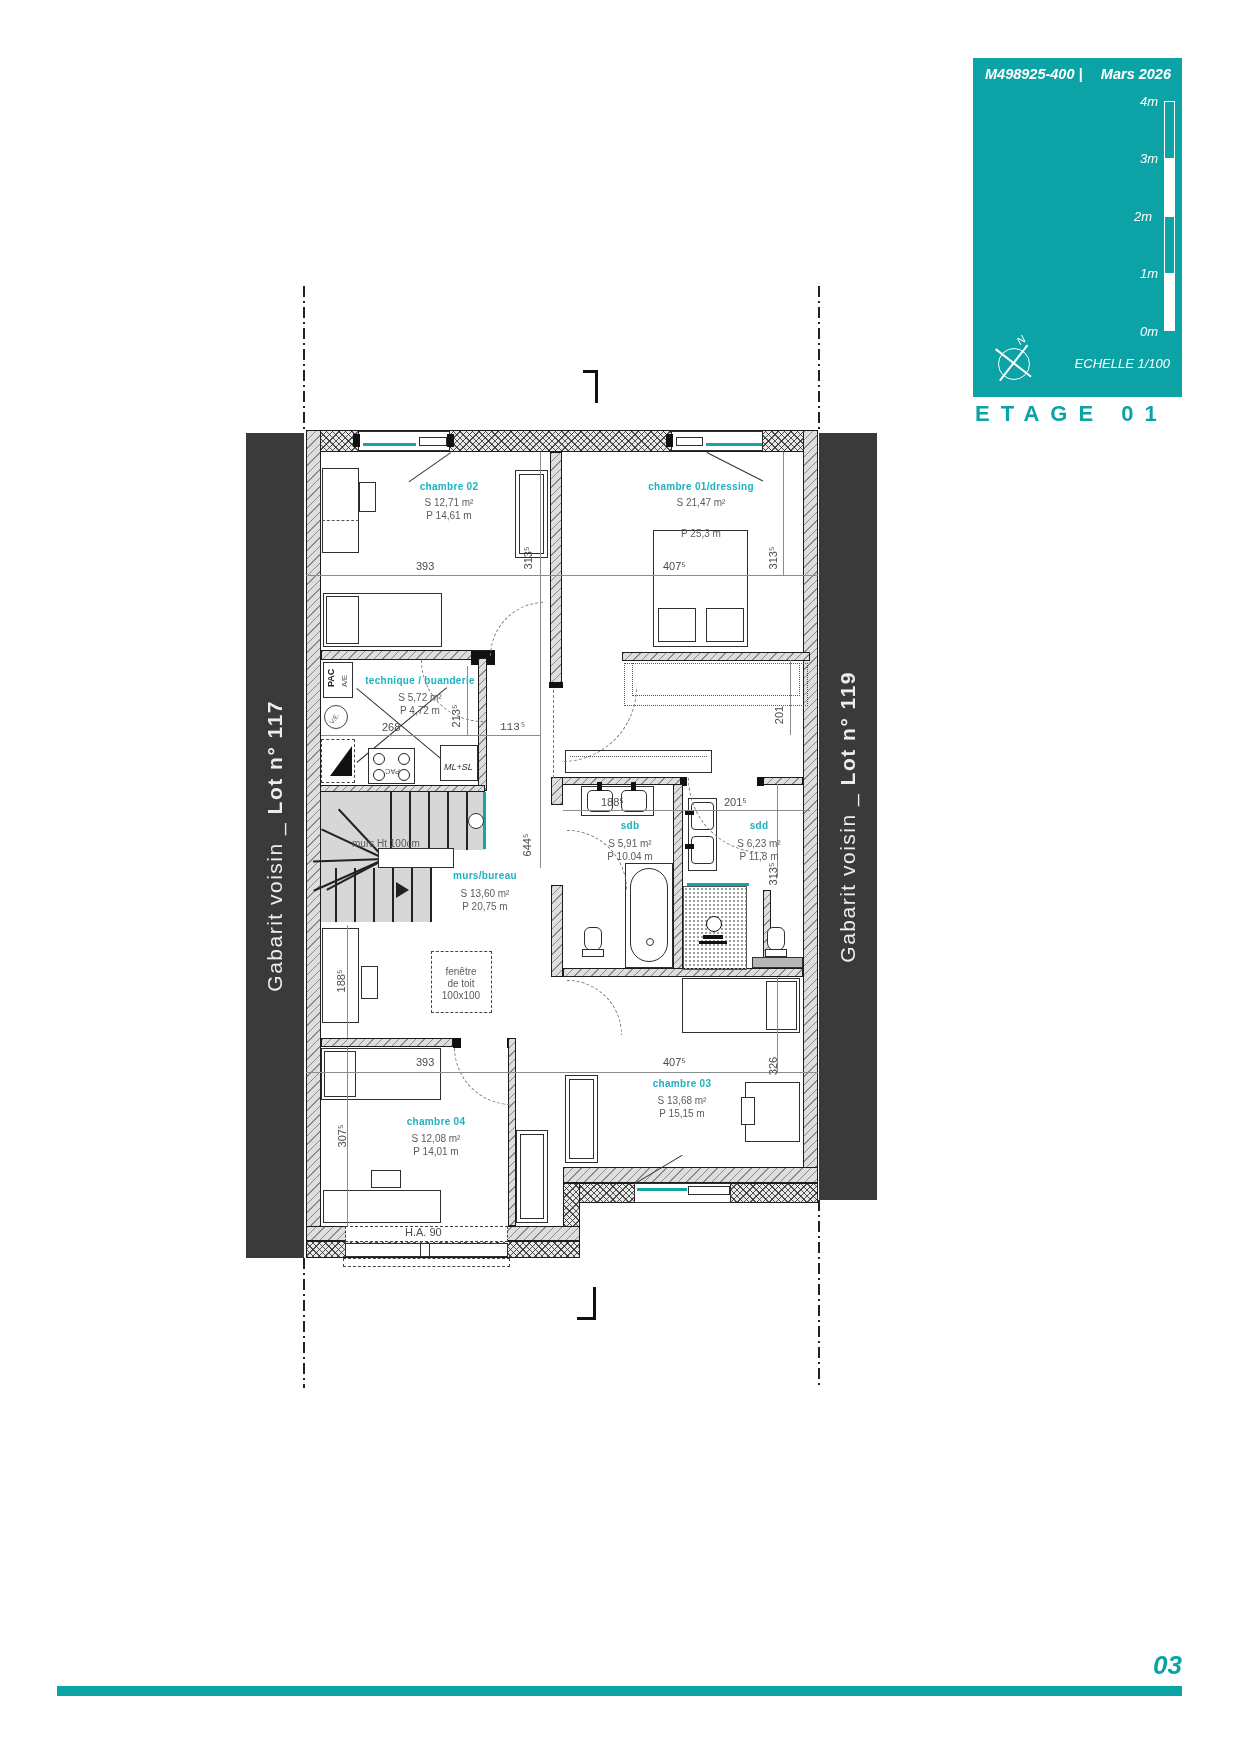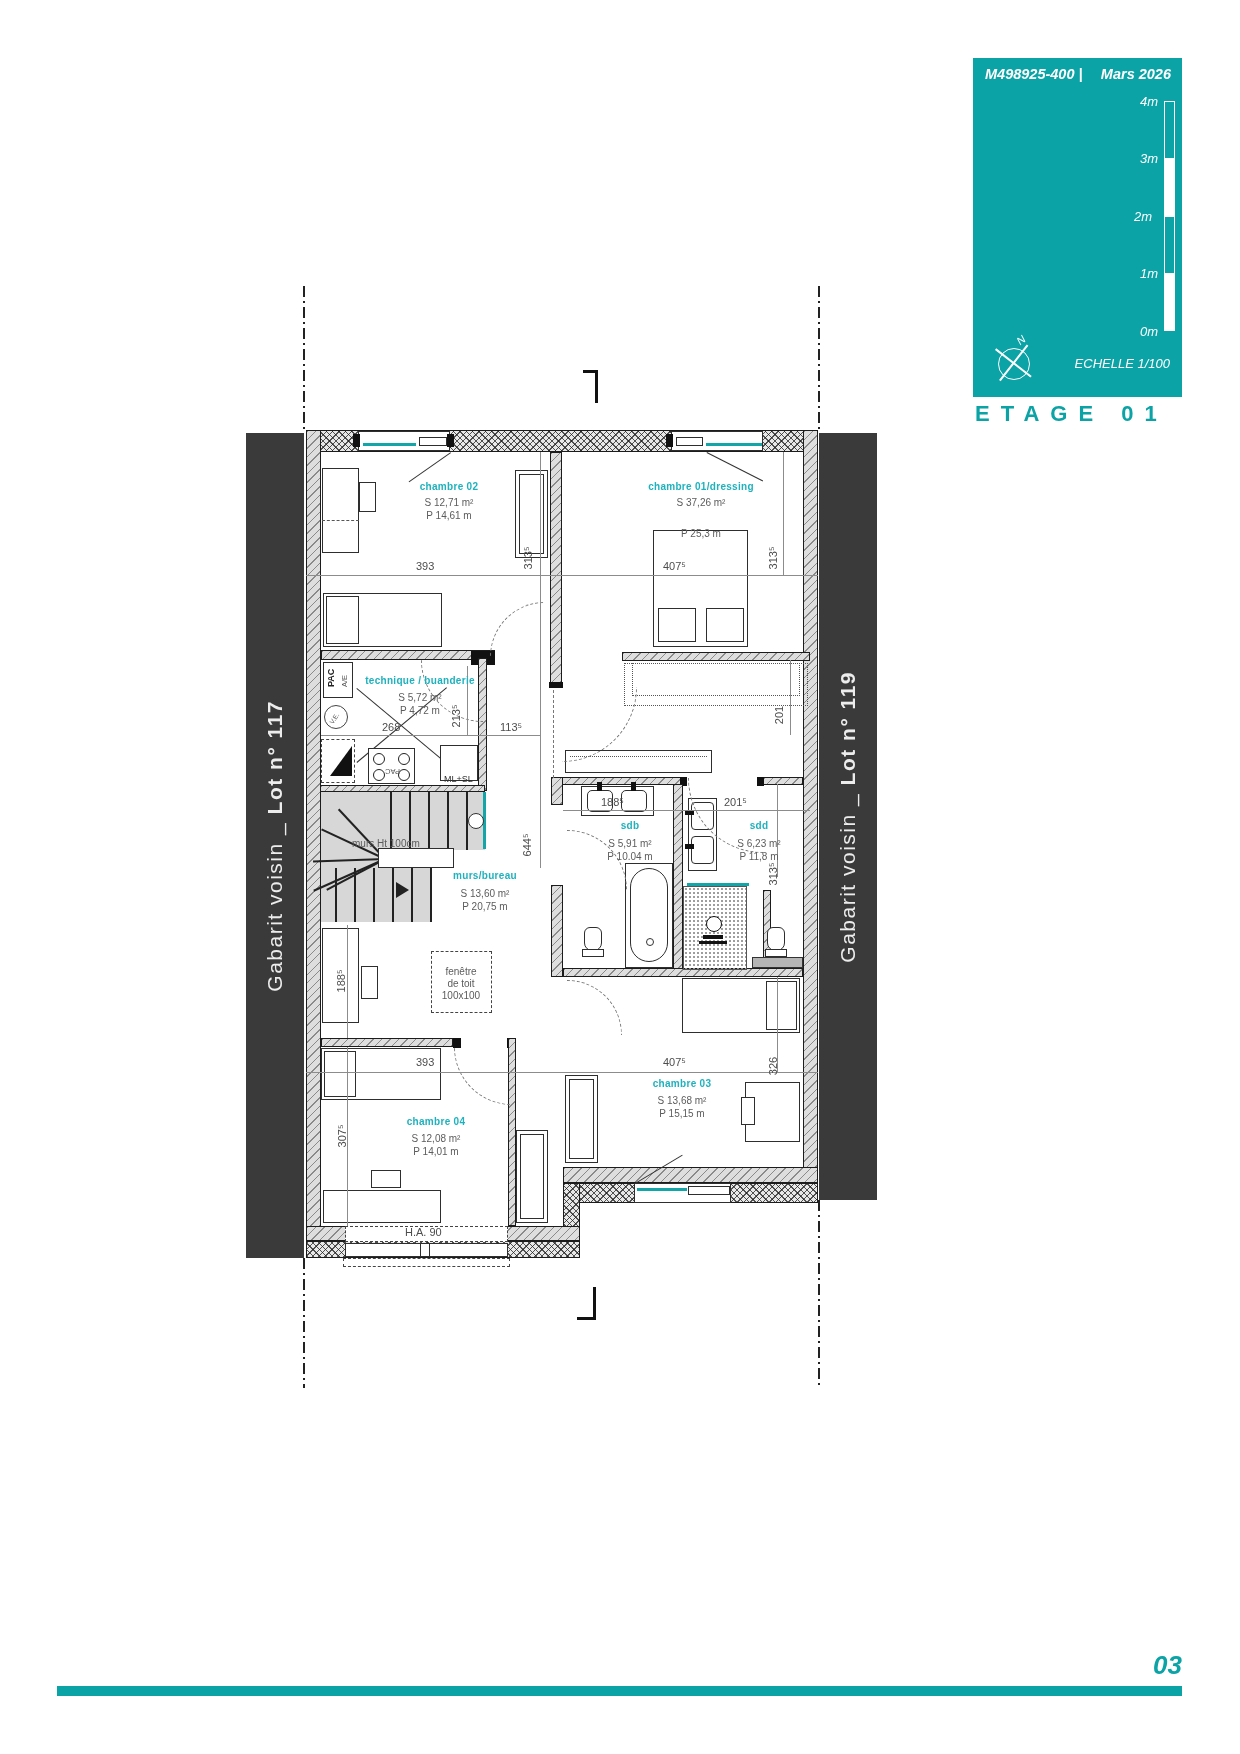--- a/index.html
+++ b/index.html
@@ -195,21 +195,21 @@
   <div class="sline" style="left:357px;top:688px;width:117px;transform:rotate(39.8deg);"></div>
   <div class="sline" style="left:447px;top:688px;width:117px;transform:rotate(140.2deg);"></div>
   <div class="f" style="left:368px;top:748px;width:47px;height:36px;">
     <div style="position:absolute;left:4px;top:4px;width:10px;height:10px;border:1.2px solid #222;border-radius:50%;"></div>
     <div style="position:absolute;left:29px;top:4px;width:10px;height:10px;border:1.2px solid #222;border-radius:50%;"></div>
     <div style="position:absolute;left:4px;top:20px;width:10px;height:10px;border:1.2px solid #222;border-radius:50%;"></div>
     <div style="position:absolute;left:29px;top:20px;width:10px;height:10px;border:1.2px solid #222;border-radius:50%;"></div>
     <span style="position:absolute;left:16px;top:18px;font-size:7.5px;color:#555;transform:rotate(180deg);">PAC</span>
   </div>
   <div class="f" style="left:440px;top:745px;width:38px;height:36px;">
-    <span style="position:absolute;left:3px;top:28px;font-size:9px;color:#333;">ML+SL</span>
+    <span style="position:absolute;left:3px;top:16px;font-size:9px;color:#333;font-style:italic;">ML+SL</span>
   </div>
 
   <div class="f" style="left:322px;top:928px;width:37px;height:95px;"></div>
   <div class="f" style="left:361px;top:966px;width:17px;height:33px;"></div>
   <div class="fd" style="left:431px;top:951px;width:61px;height:62px;"></div>
   <div class="rs" style="left:461px;top:966px;width:60px;margin-left:-30px;">fenêtre</div>
   <div class="rs" style="left:461px;top:978px;width:60px;margin-left:-30px;">de toit</div>
   <div class="rs" style="left:461px;top:990px;width:60px;margin-left:-30px;">100x100</div>
 
   <div class="f" style="left:565px;top:750px;width:147px;height:23px;"></div>
@@ -286,39 +286,39 @@
   <div class="vl" style="left:777px;top:977px;height:95px;"></div>
   <div class="vl" style="left:347px;top:925px;height:113px;"></div>
   <div class="vl" style="left:347px;top:1047px;height:179px;"></div>
 
   <div class="dim" style="left:416px;top:560px;">393</div>
   <div class="dimv" style="left:528px;top:558px;">313⁵</div>
   <div class="dim" style="left:663px;top:560px;">407⁵</div>
   <div class="dimv" style="left:773px;top:558px;">313⁵</div>
   <div class="dim" style="left:382px;top:721px;">268</div>
   <div class="dimv" style="left:456px;top:716px;">213⁵</div>
-  <div class="dim" style="left:500px;top:721px;">113⁵</div>
+  <div class="dim" style="left:500px;top:721px;font-family:Liberation Mono, monospace;">113⁵</div>
   <div class="dimv" style="left:527px;top:845px;">644⁵</div>
   <div class="dim" style="left:601px;top:796px;">188⁵</div>
   <div class="dim" style="left:724px;top:796px;">201⁵</div>
   <div class="dimv" style="left:779px;top:715px;">201</div>
   <div class="dimv" style="left:773px;top:874px;">313⁵</div>
   <div class="dimv" style="left:341px;top:981px;">188⁵</div>
   <div class="dim" style="left:416px;top:1056px;">393</div>
   <div class="dim" style="left:663px;top:1056px;">407⁵</div>
   <div class="dimv" style="left:773px;top:1066px;">326</div>
   <div class="dimv" style="left:342px;top:1136px;">307⁵</div>
   <div class="dim" style="left:405px;top:1226px;">H.A. 90</div>
 
   <div class="rl" style="left:449px;top:481px;">chambre 02</div>
   <div class="rs" style="left:449px;top:497px;">S  12,71 m²</div>
   <div class="rs" style="left:449px;top:510px;">P  14,61 m</div>
 
   <div class="rl" style="left:701px;top:481px;">chambre 01/dressing</div>
-  <div class="rs" style="left:701px;top:497px;">S  37,26 m²</div>
+  <div class="rs" style="left:701px;top:497px;">S  21,47 m²</div>
   <div class="rs" style="left:701px;top:528px;">P  25,3 m</div>
 
   <div class="rl" style="left:420px;top:675px;">technique / buanderie</div>
   <div class="rs" style="left:420px;top:692px;">S  5,72 m²</div>
   <div class="rs" style="left:420px;top:705px;">P  4,72 m</div>
 
   <div class="rl" style="left:485px;top:870px;">murs/bureau</div>
   <div class="rs" style="left:485px;top:888px;">S  13,60 m²</div>
   <div class="rs" style="left:485px;top:901px;">P  20,75 m</div>
 

